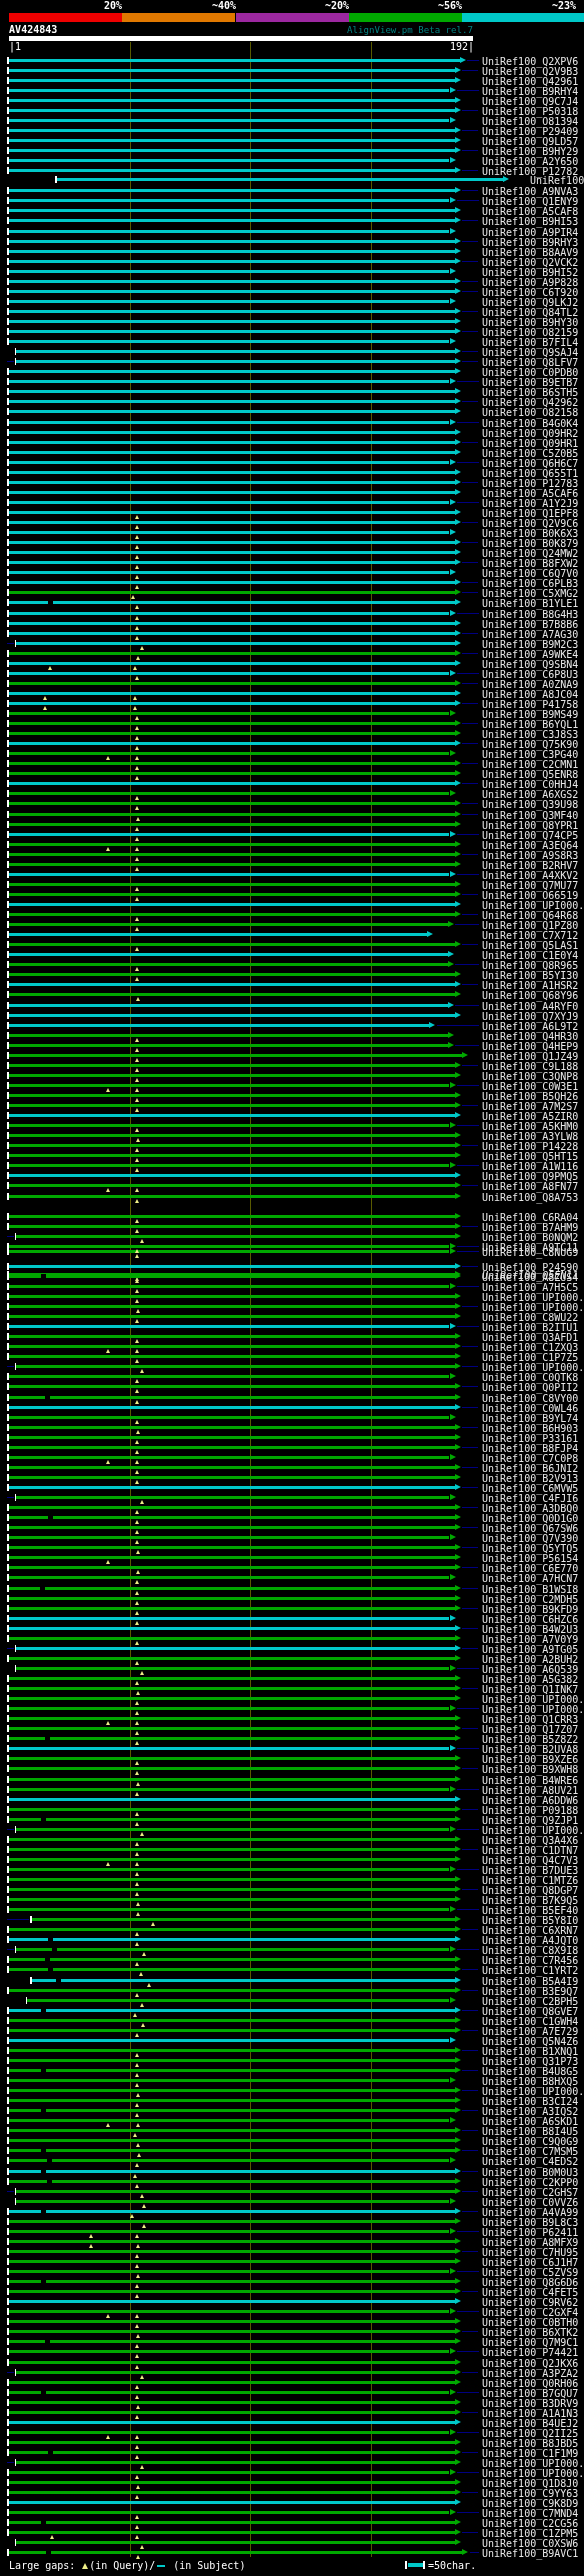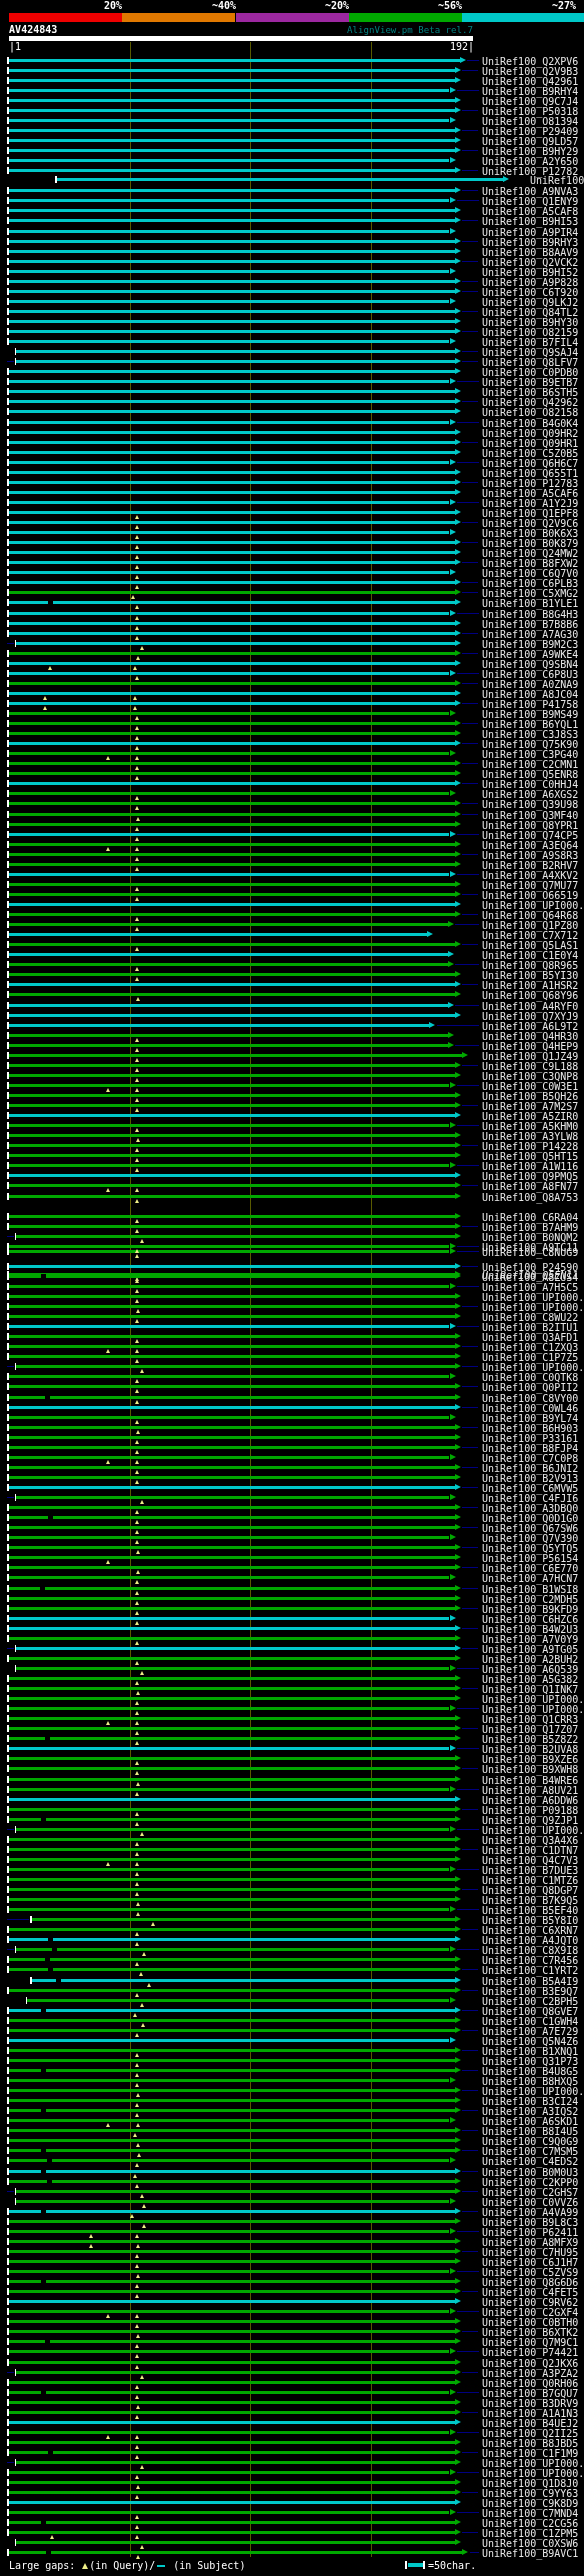--- a/index.html
+++ b/index.html
@@ -45,21 +45,21 @@
 </style>
 </head>
 <body>
 
 <div id="app">
 
   <span class="pct" style="left:58px">20%</span>
   <span class="pct" style="left:172px">~40%</span>
   <span class="pct" style="left:285px">~20%</span>
   <span class="pct" style="left:398px">~56%</span>
-  <span class="pct" style="left:512px">~27%</span>
+  <span class="pct" style="left:512px">~23%</span>
 
   <div class="seg" id="seg0" style="left: 9.1px; width: 113px; background: rgb(238, 0, 0);"></div>
   <div class="seg" id="seg1" style="left: 122px; width: 113px; background: rgb(224, 120, 0);"></div>
   <div class="seg" id="seg2" style="left: 236px; width: 113px; background: rgb(156, 40, 160);"></div>
   <div class="seg" id="seg3" style="left: 349px; width: 113px; background: rgb(0, 168, 0);"></div>
   <div class="seg" id="seg4" style="left: 462px; width: 122px; background: rgb(0, 200, 200);"></div>
 
   <div class="qname">AV424843</div>
   <div class="title">AlignView.pm Beta rel.7</div>
 

